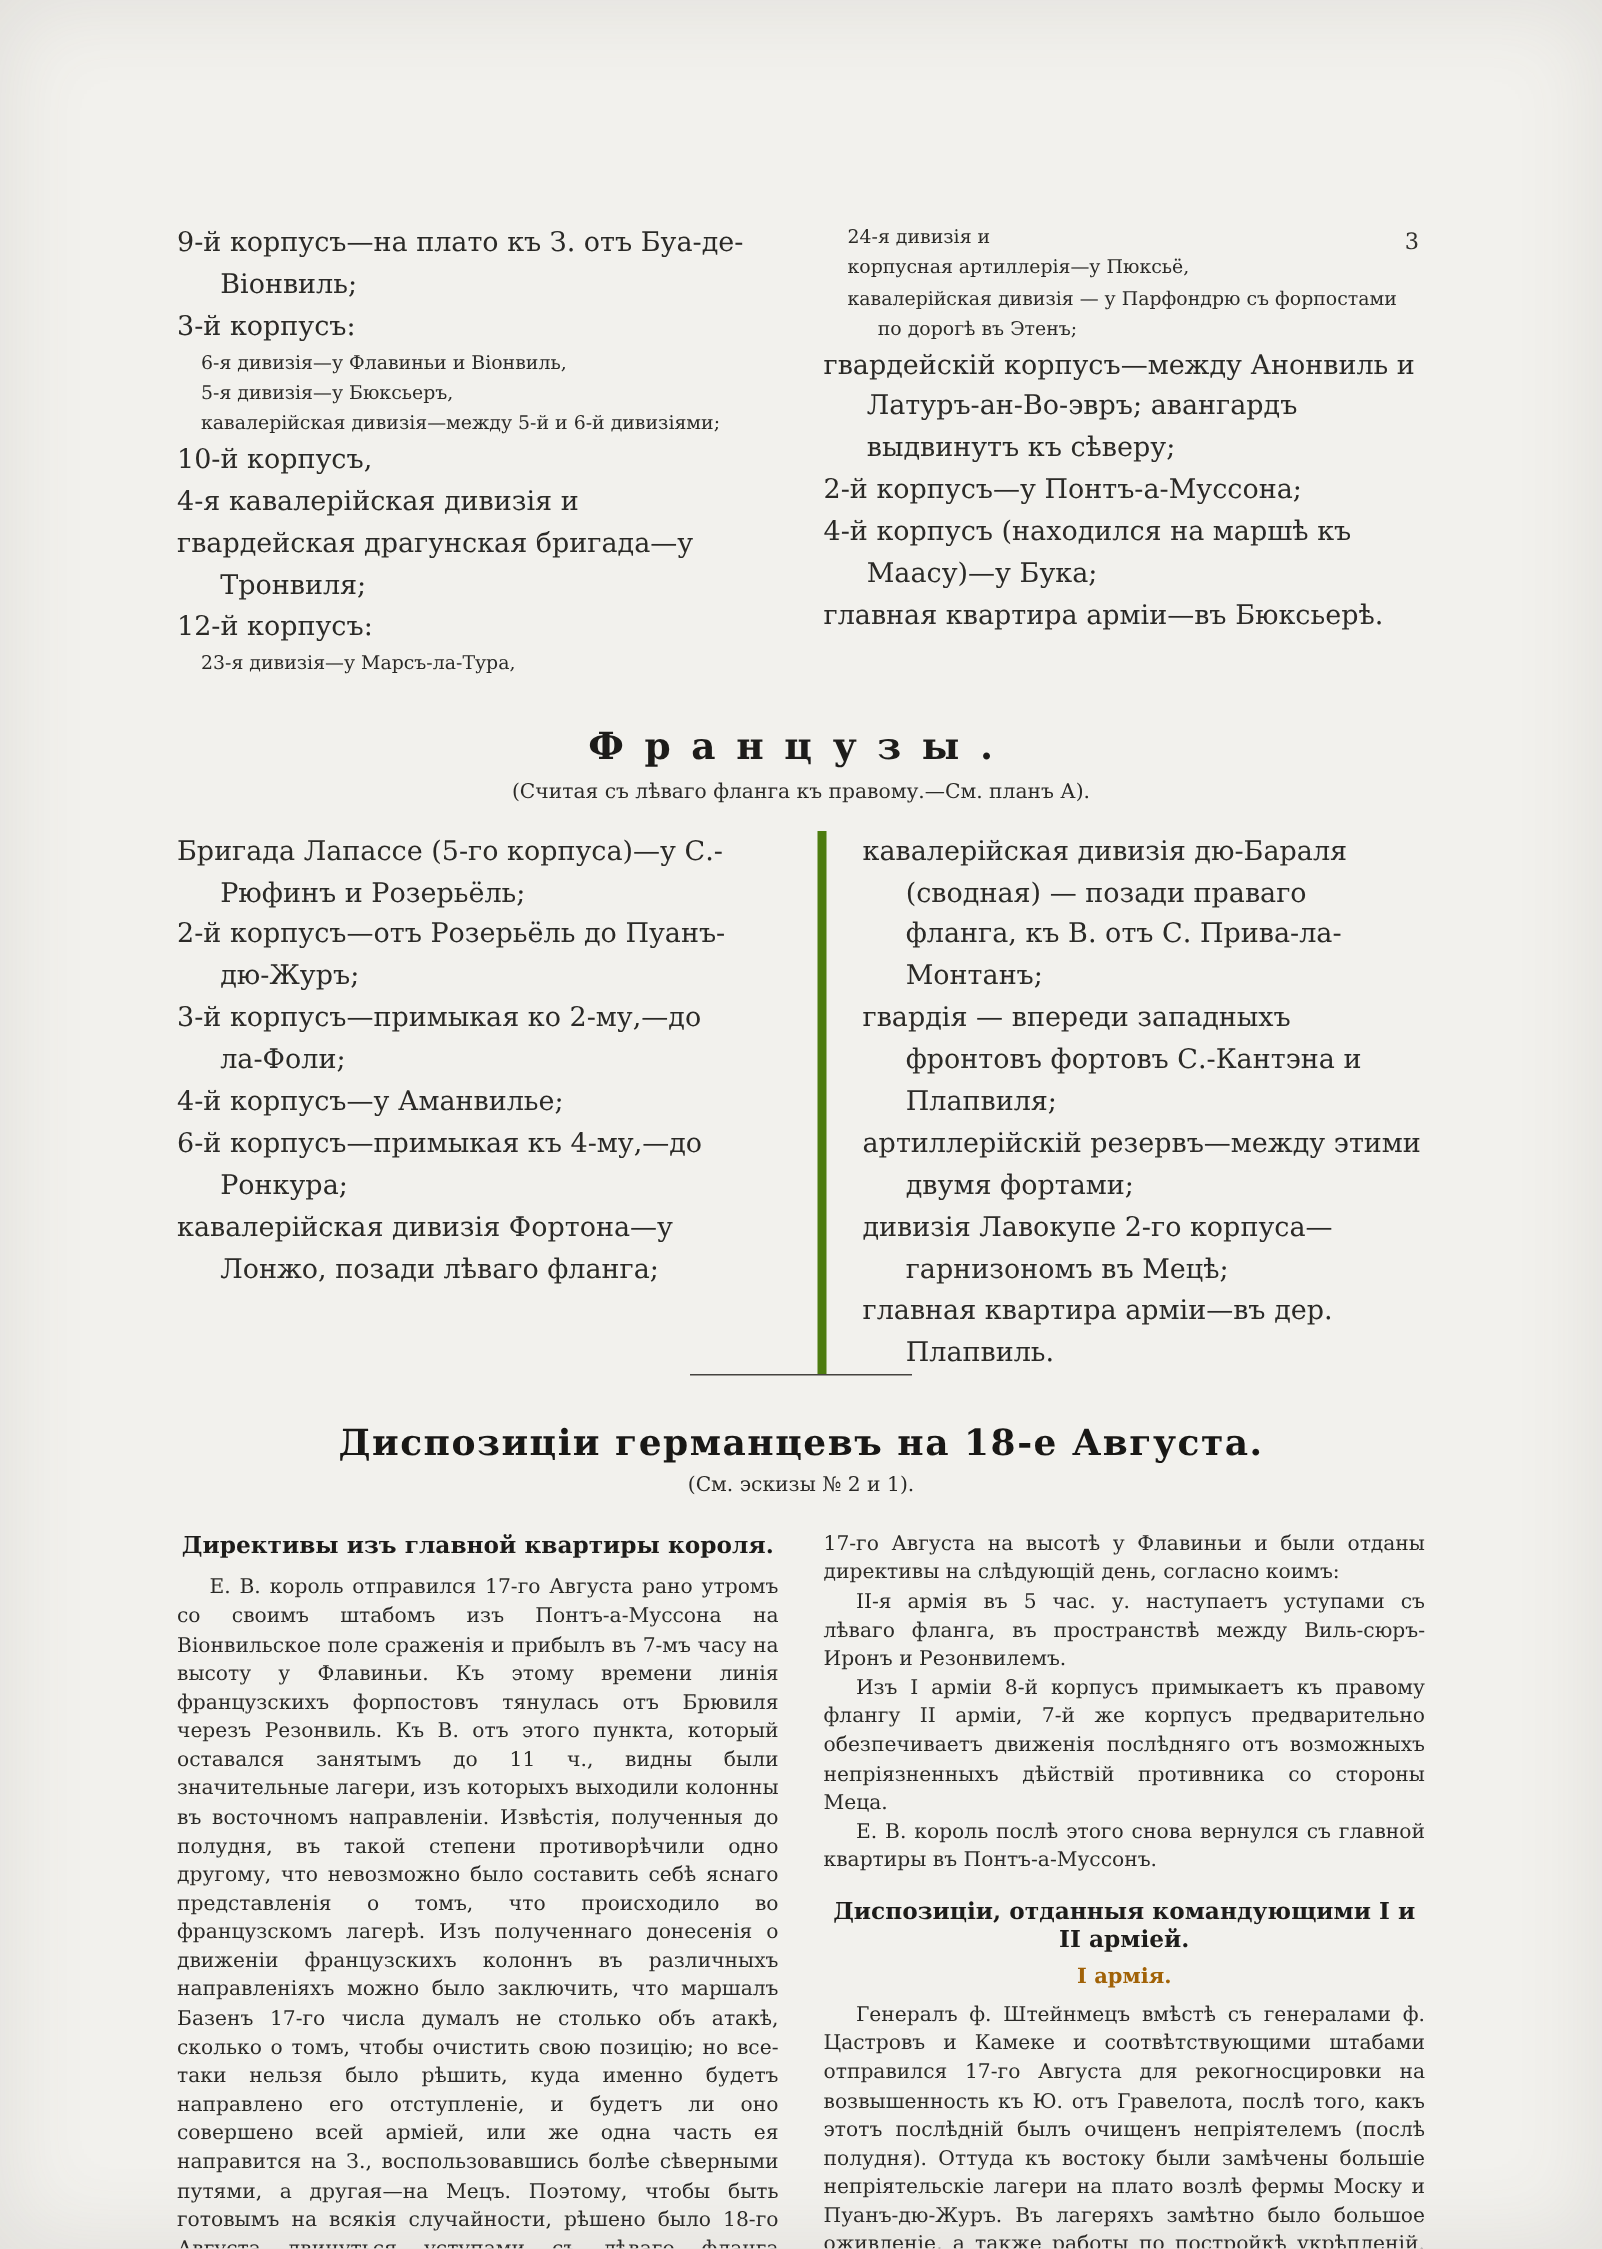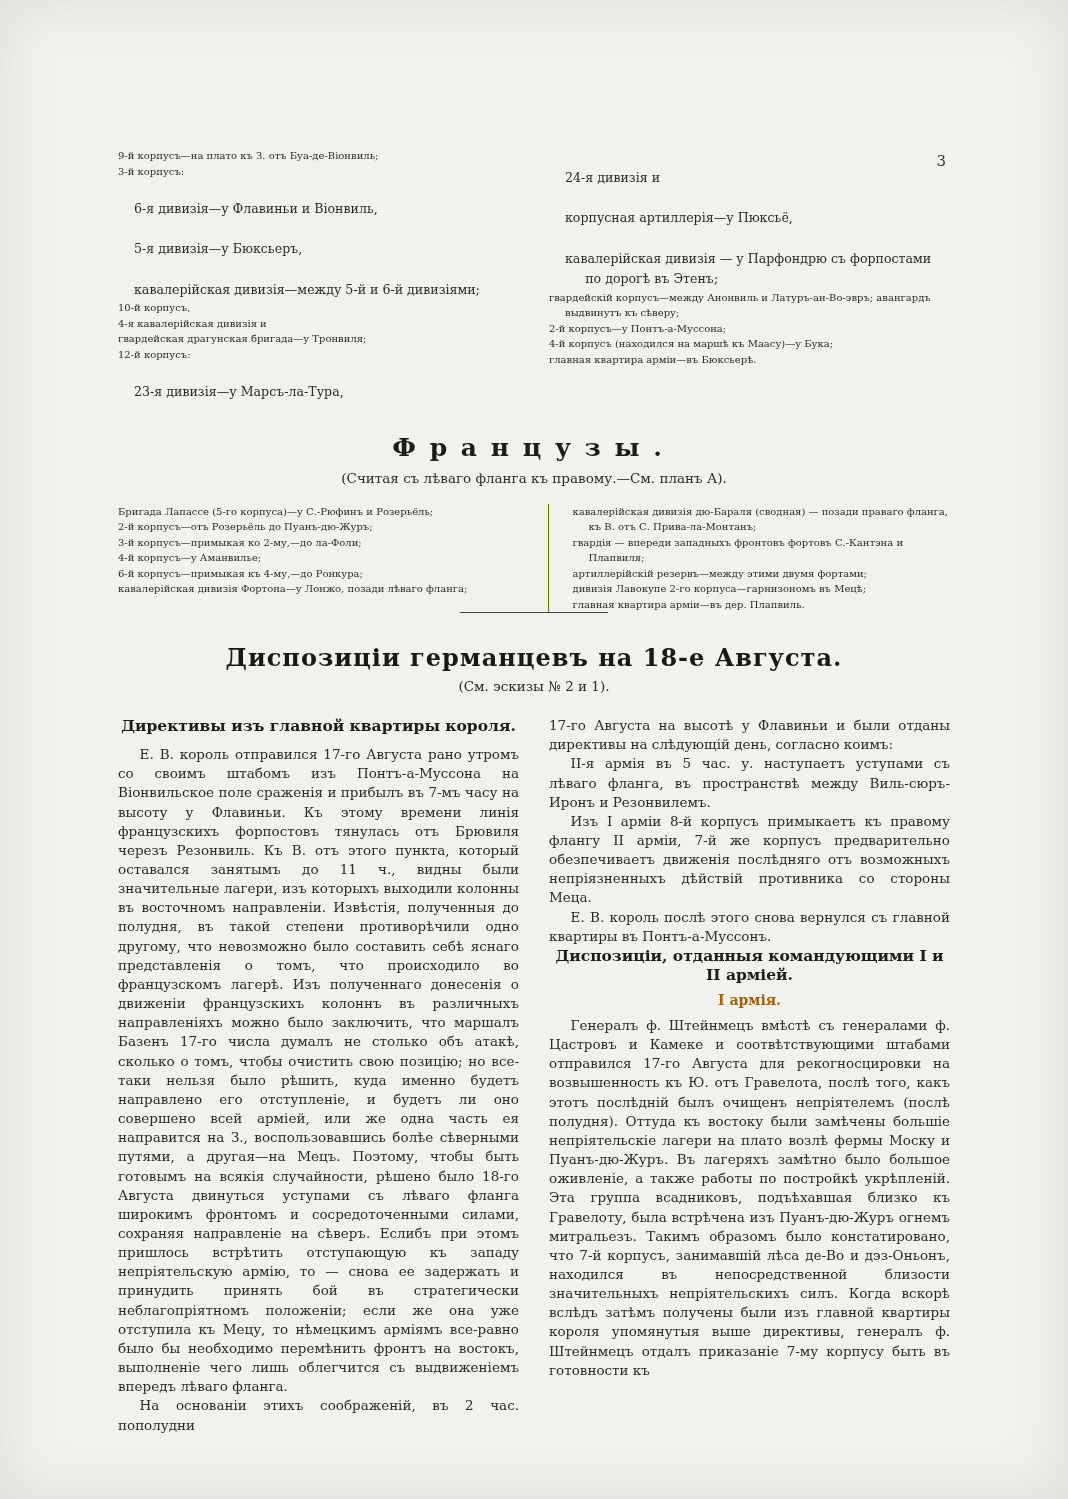--- a/index.html
+++ b/index.html
@@ -16,40 +16,40 @@
     box-shadow:inset 0 0 60px rgba(90,85,75,.12);
   }
   .page-number {
     position:absolute; top:152px; right:122px;
     font-size:15px; color:#33322f;
   }
   
   .two-col { display:flex; gap:30px; }
   .two-col .col { flex:1 1 0; min-width:0; }
   .list .li {
-    font-size:10px; line-height:1.55;
+    font-size:18px; line-height:1.55;
     padding-left:1.6em; text-indent:-1.6em;
   }
   .list .li.sub {
-    margin-left:16px; font-size:12.6px; line-height:1.62;margin-top:20px;
+    margin-left:16px; font-size:12.6px; line-height:1.62;
   }
   .top-lists { margin-bottom:30px; }
   
   .french-heading {
     margin:0 0 8px 0; text-align:center;
     font-size:25px; font-weight:bold; letter-spacing:.55em;
     color:#1d1c1a;
   }
   .french-subtitle {
     text-align:center; font-size:13.5px; margin-bottom:18px;
   }
   .french-lists { }
   .french-lists .col:first-child { padding-right:22px; }
   .french-lists .col + .col {
-    border-left:1px solid #4d7c0f; padding-left:24px;
+    border-left:6px solid #4d7c0f; padding-left:24px;
   }
   
   .short-rule {
     border:none; border-top:1.5px solid #45433f;
     width:148px; margin:0 auto 30px auto;
   }
   
   .main-title {
     margin:0 0 6px 0; text-align:center;
     font-size:24px; font-weight:bold; letter-spacing:1px;
@@ -63,21 +63,21 @@
   .body-cols p {
     margin:0; font-size:13.5px; line-height:1.42;
     text-indent:1.6em;
     hyphens:auto;
   }
   .body-cols p.noindent { text-indent:0; }
   .col-heading {
     margin:0 0 10px 0; text-align:center;
     font-size:15.5px; font-weight:bold; color:#1d1c1a;
   }
-  .col-heading.mid { margin-bottom:8px; }
+  .col-heading.mid { margin-top:14px; margin-bottom:8px; }
   .col-subheading {
     margin:0 0 8px 0; text-align:center;
     font-size:14px; font-weight:bold; color:#a16207;
   }
 </style>
 </head>
 <body>
 
 <div class="page">
 

